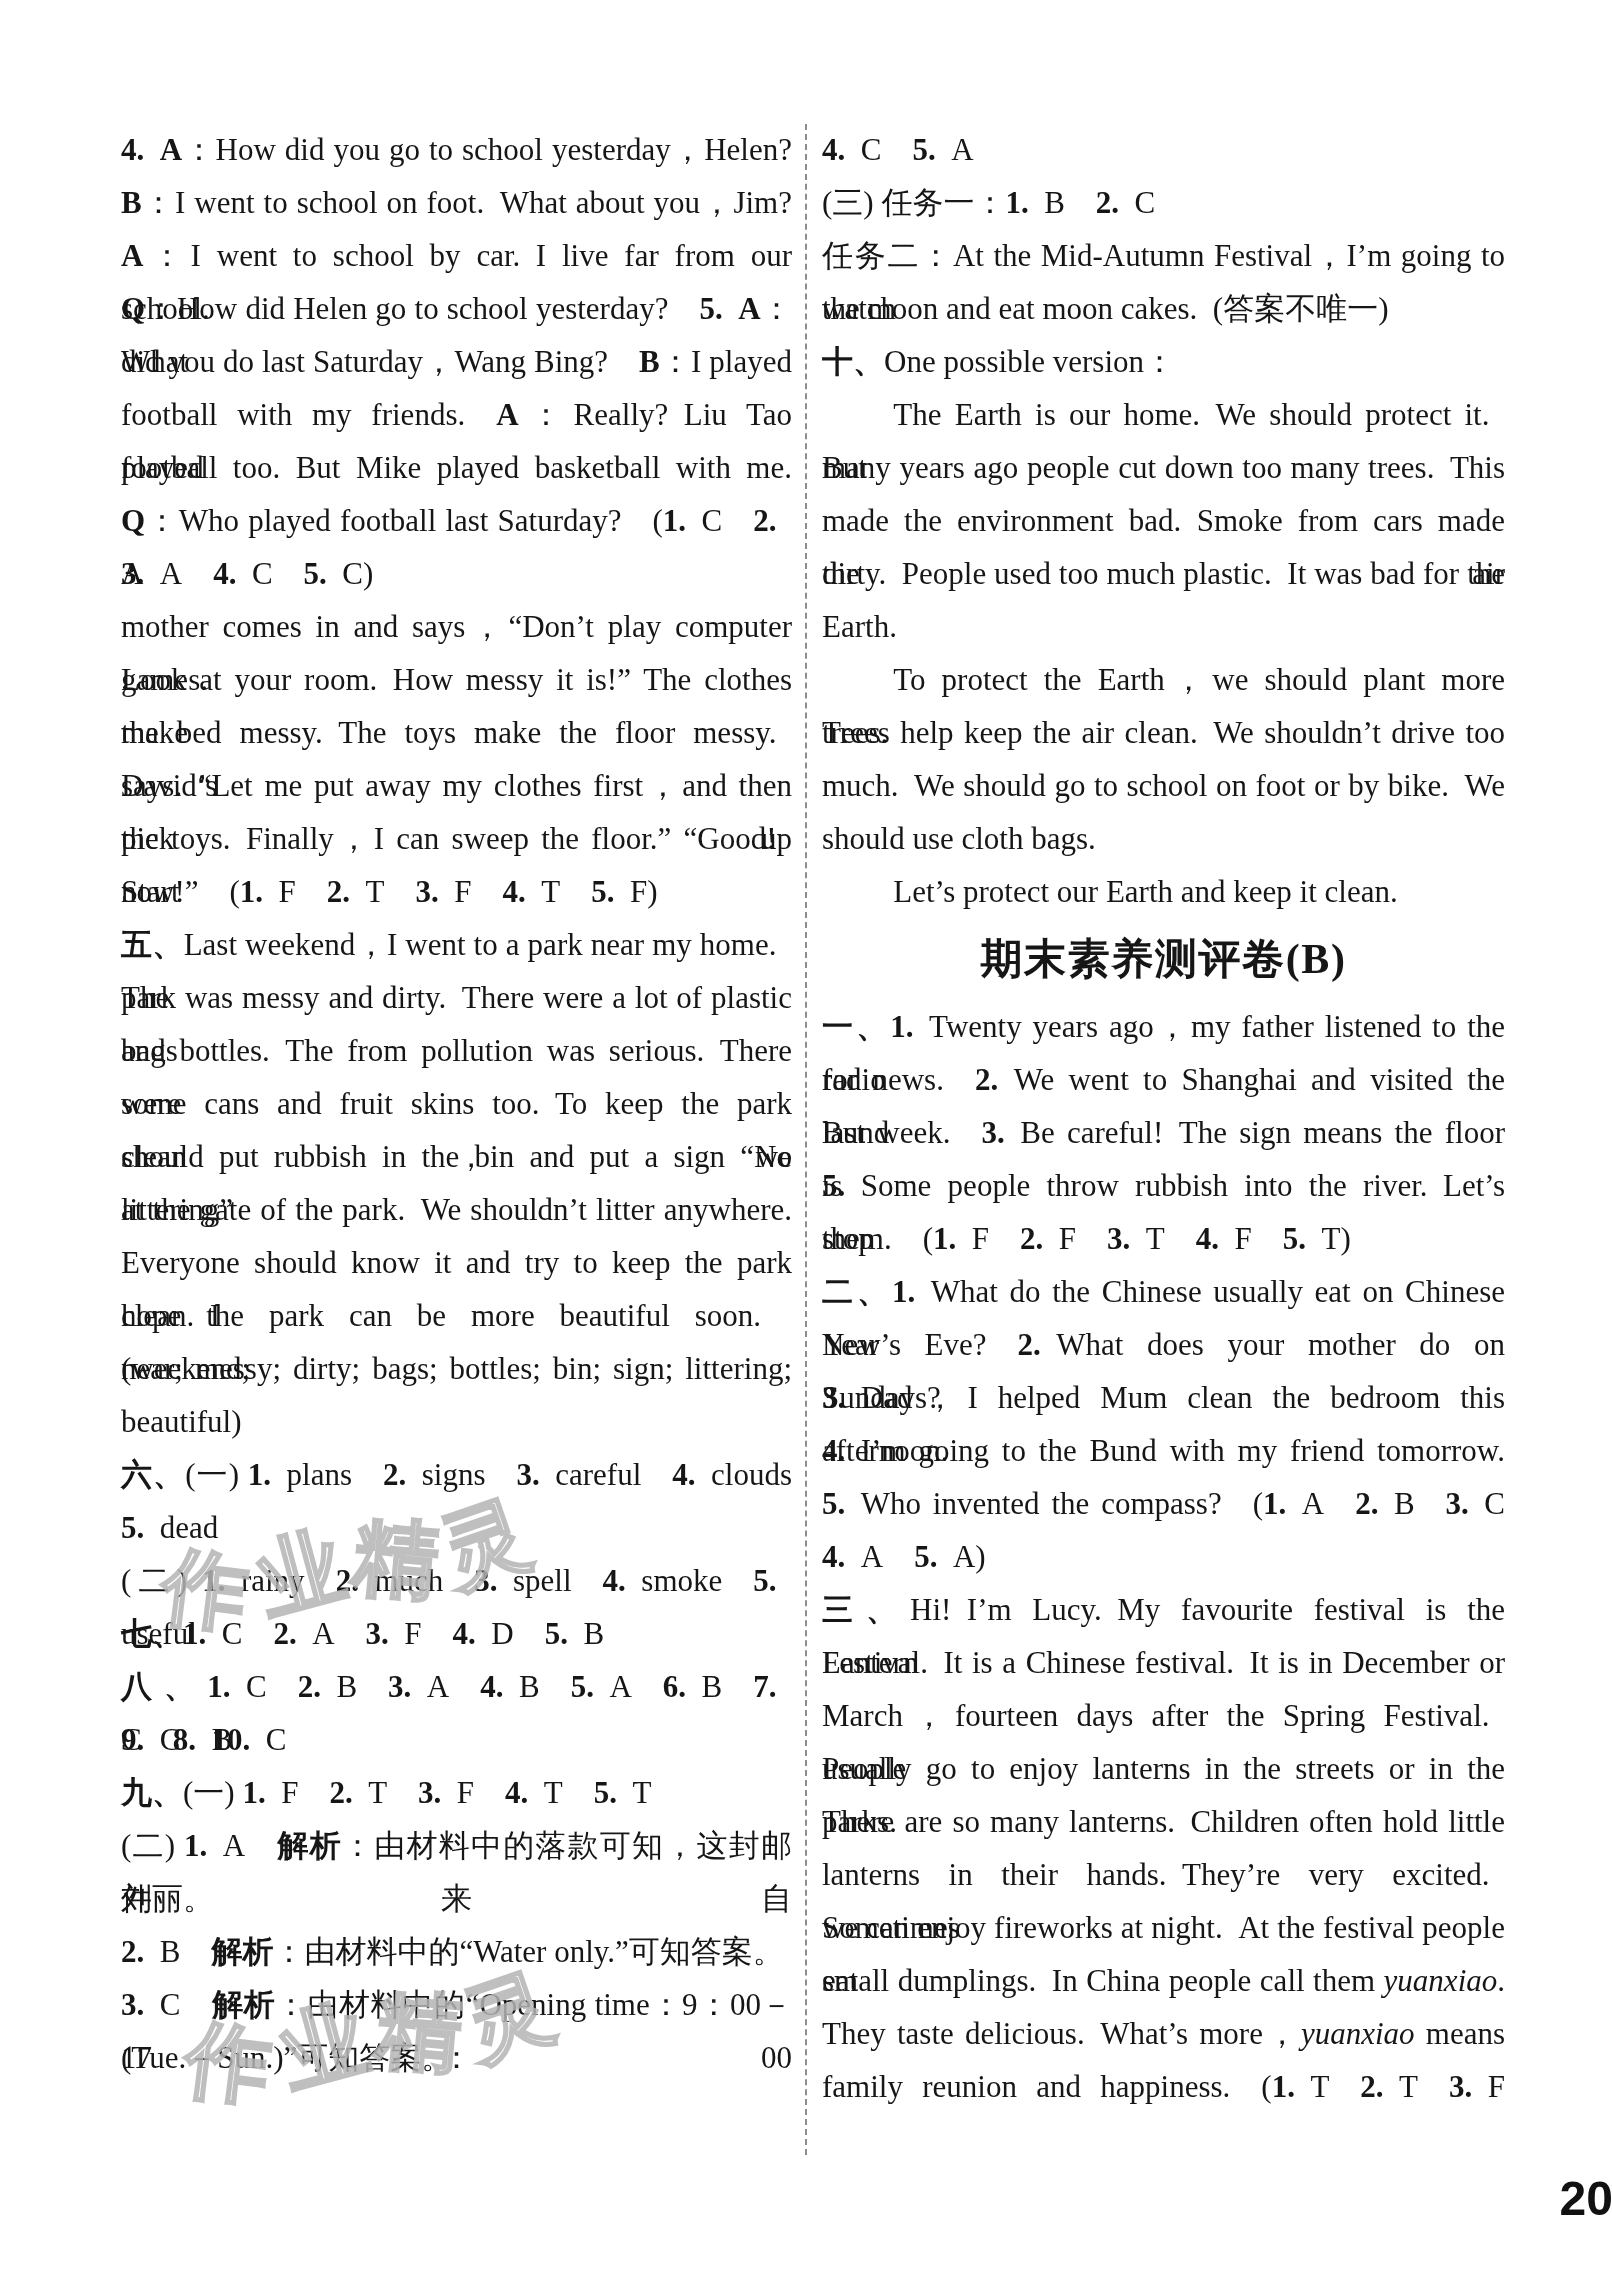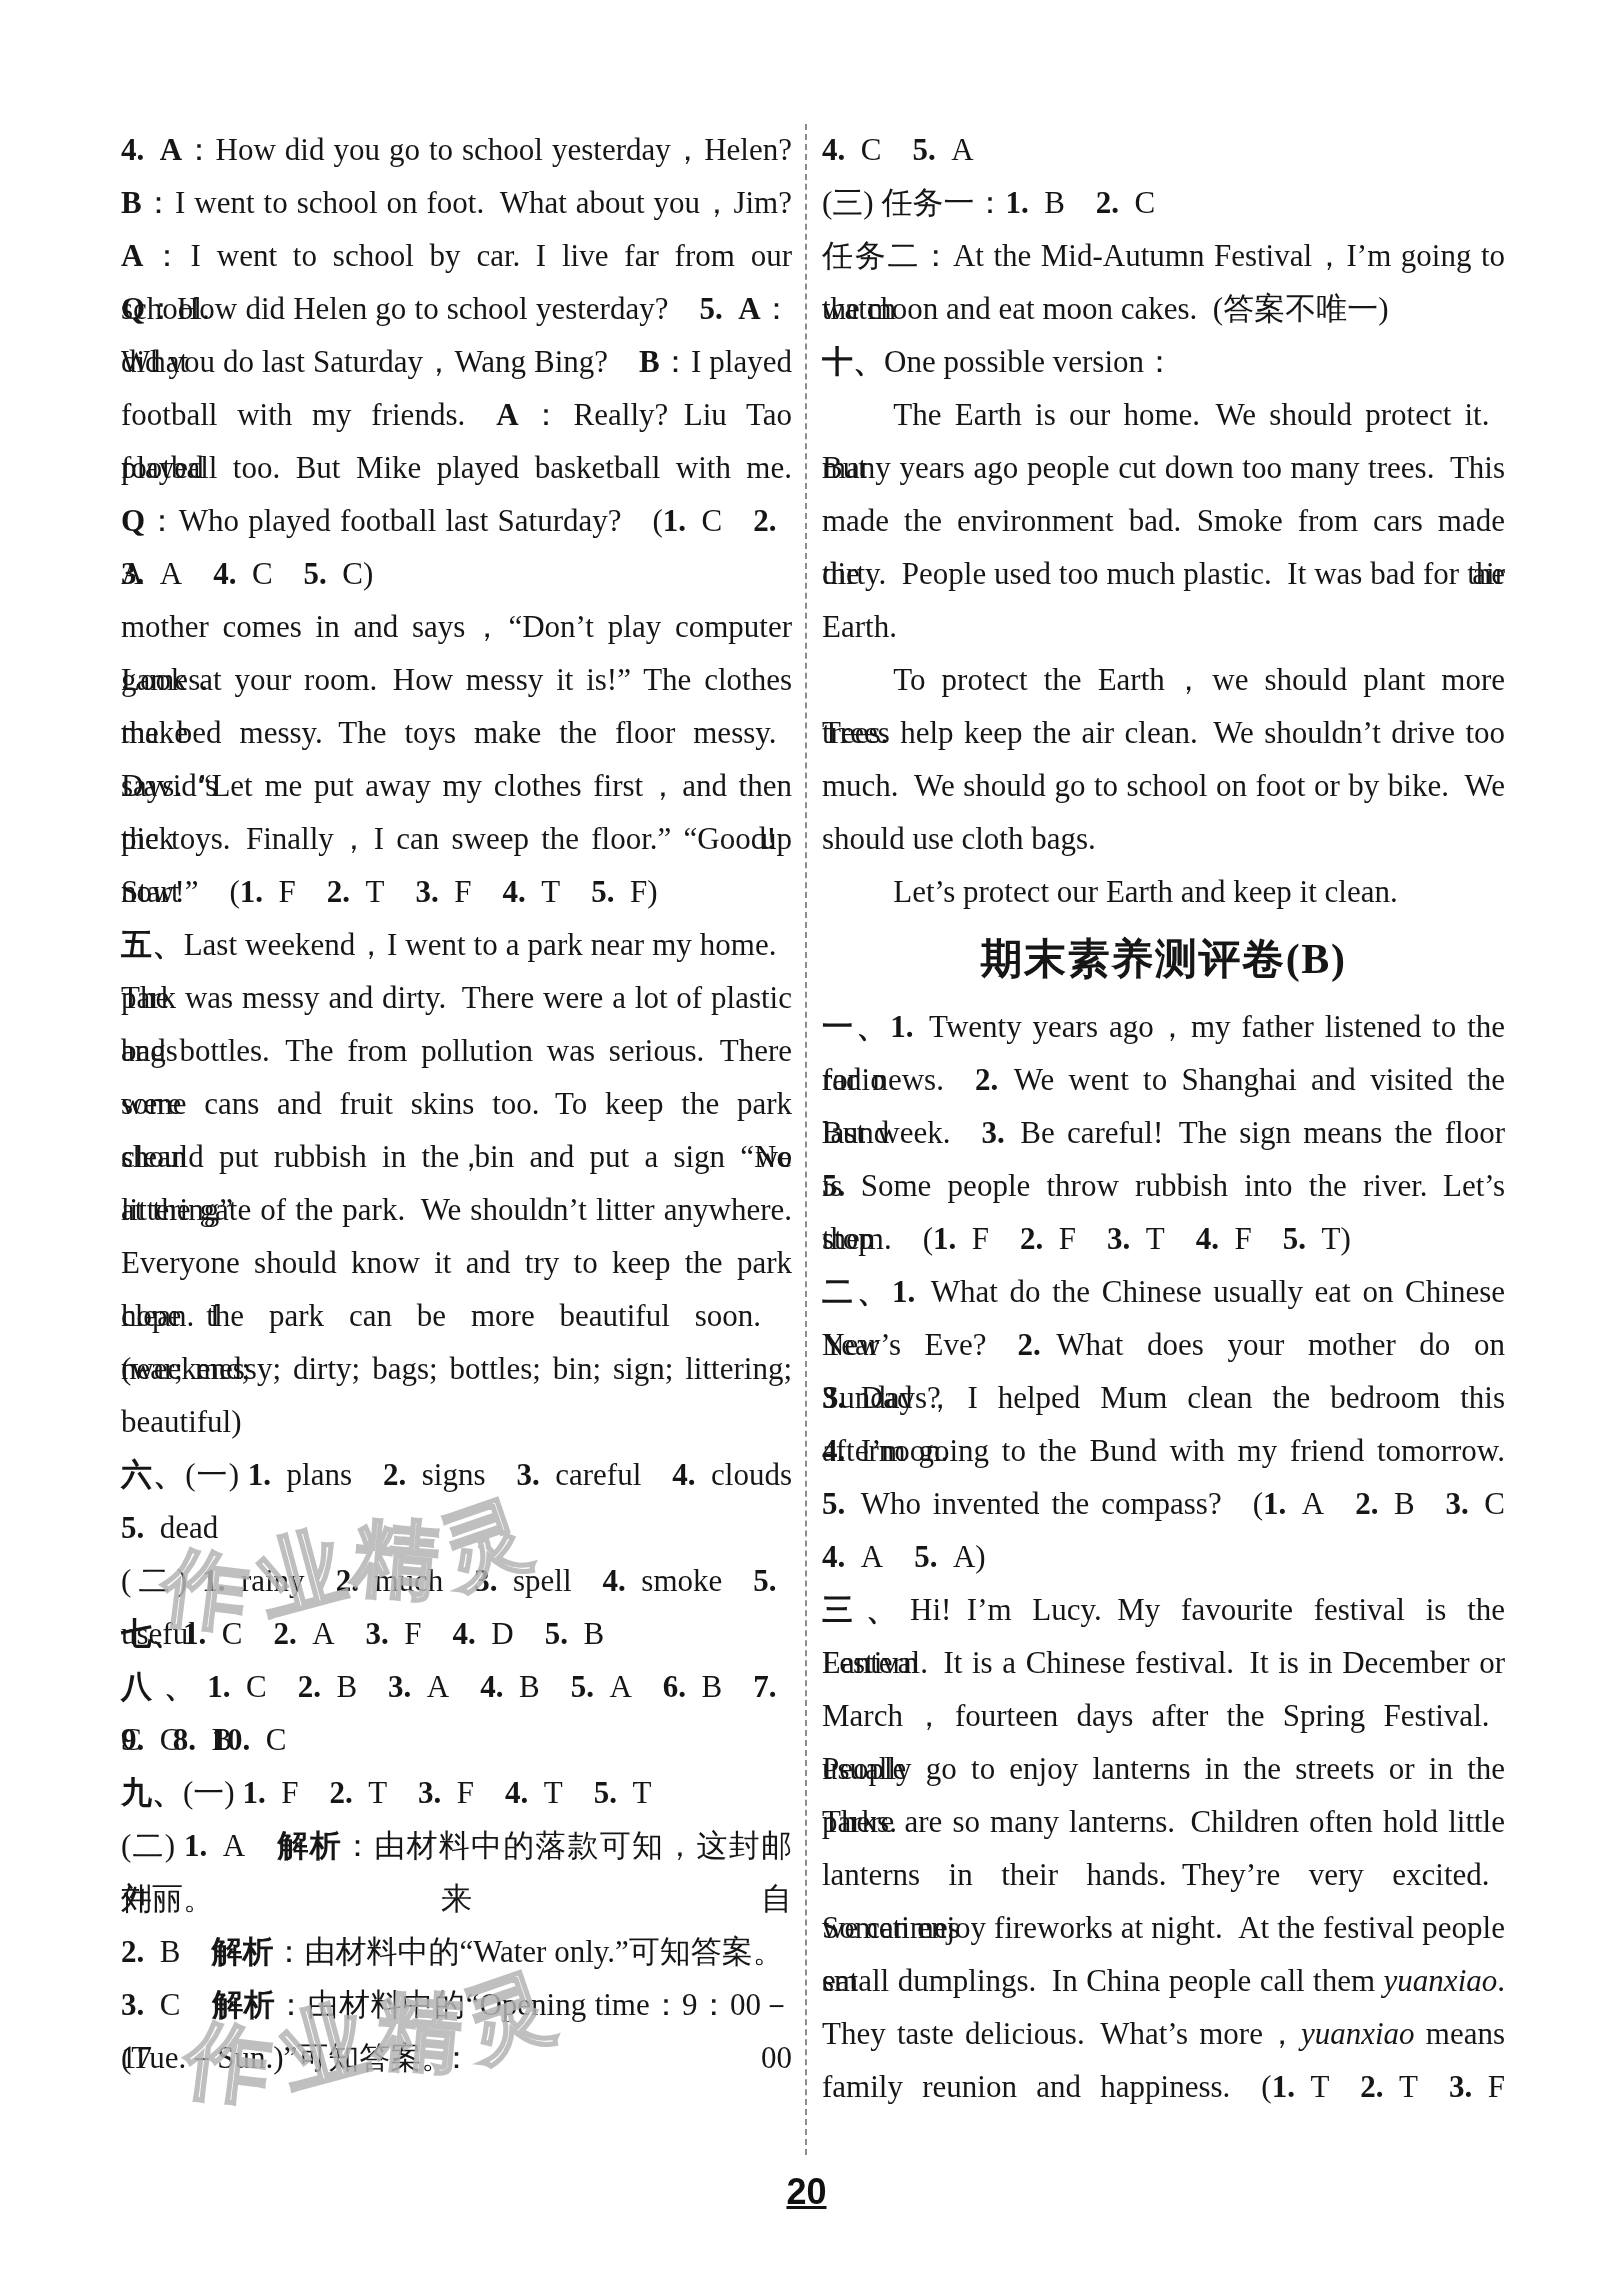--- a/index.html
+++ b/index.html
@@ -62,27 +62,26 @@
   }
   .watermark span { display:block; }
   .watermark span:nth-child(1){ transform:rotate(13deg)  translateY(8.2px); }
   .watermark span:nth-child(2){ transform:rotate(-9deg)  translateY(1.6px); }
   .watermark span:nth-child(3){ transform:rotate(11deg)  translateY(-3.3px); }
   .watermark span:nth-child(4){ transform:rotate(-13deg) translateY(-9.8px); }
 
   .page-number {
     position:absolute;
     left:0; right:0; top:2171px;
-    text-align:center;
+    text-align:right;
     font-family:"Liberation Sans", sans-serif;
     font-weight:bold;
-    font-size:36px;
+    font-size:48px;
     color:#111111;
     z-index:2;
-    text-decoration:underline;
   }
 </style>
 </head>
 <body>
 
 <div class="page">
 
   <div class="divider"></div>
 
   <div class="col col-left">

